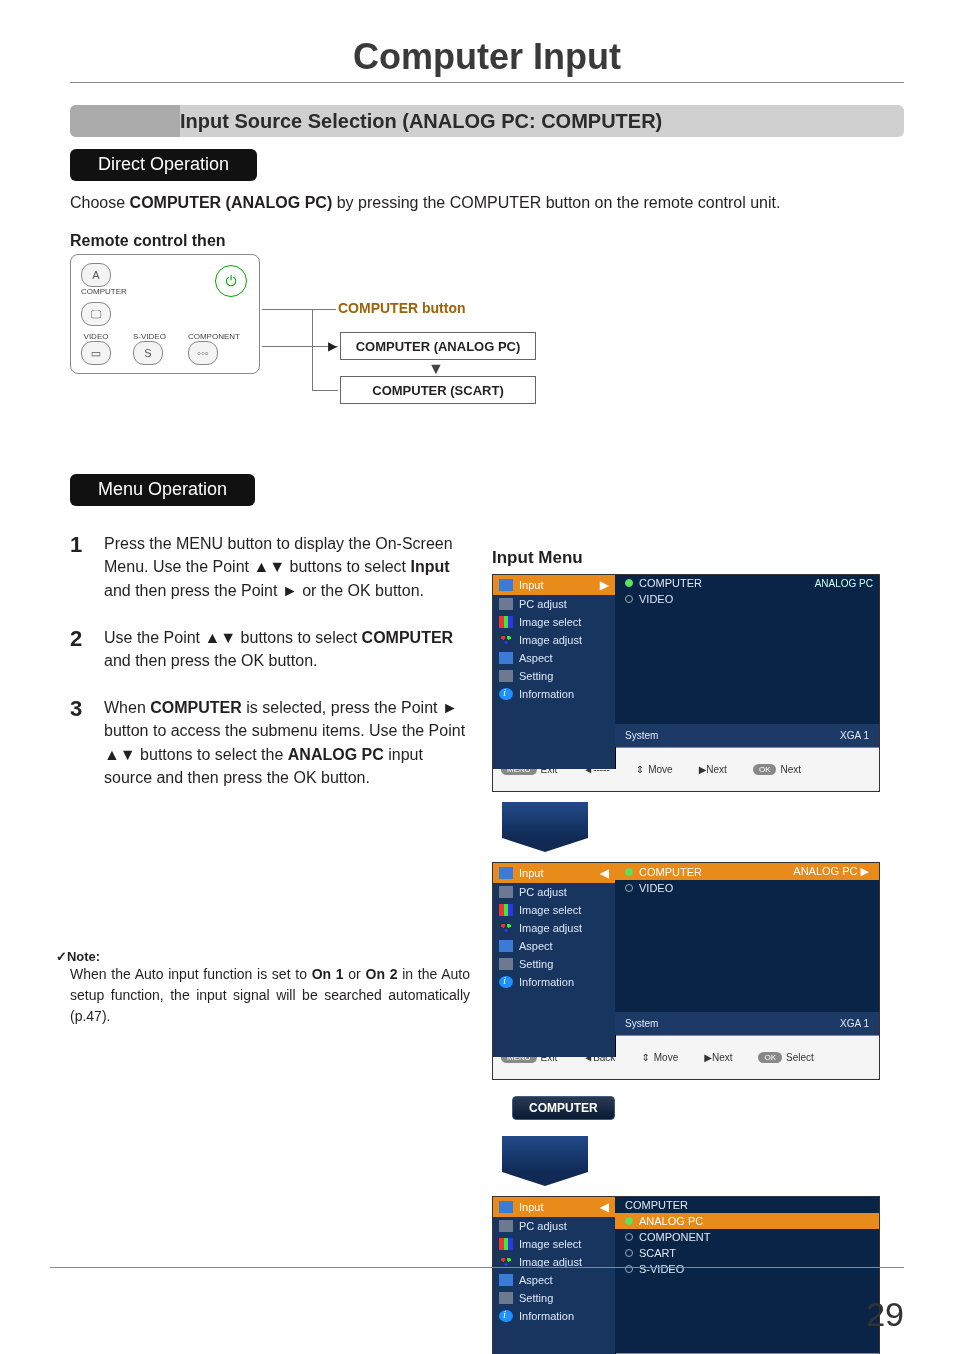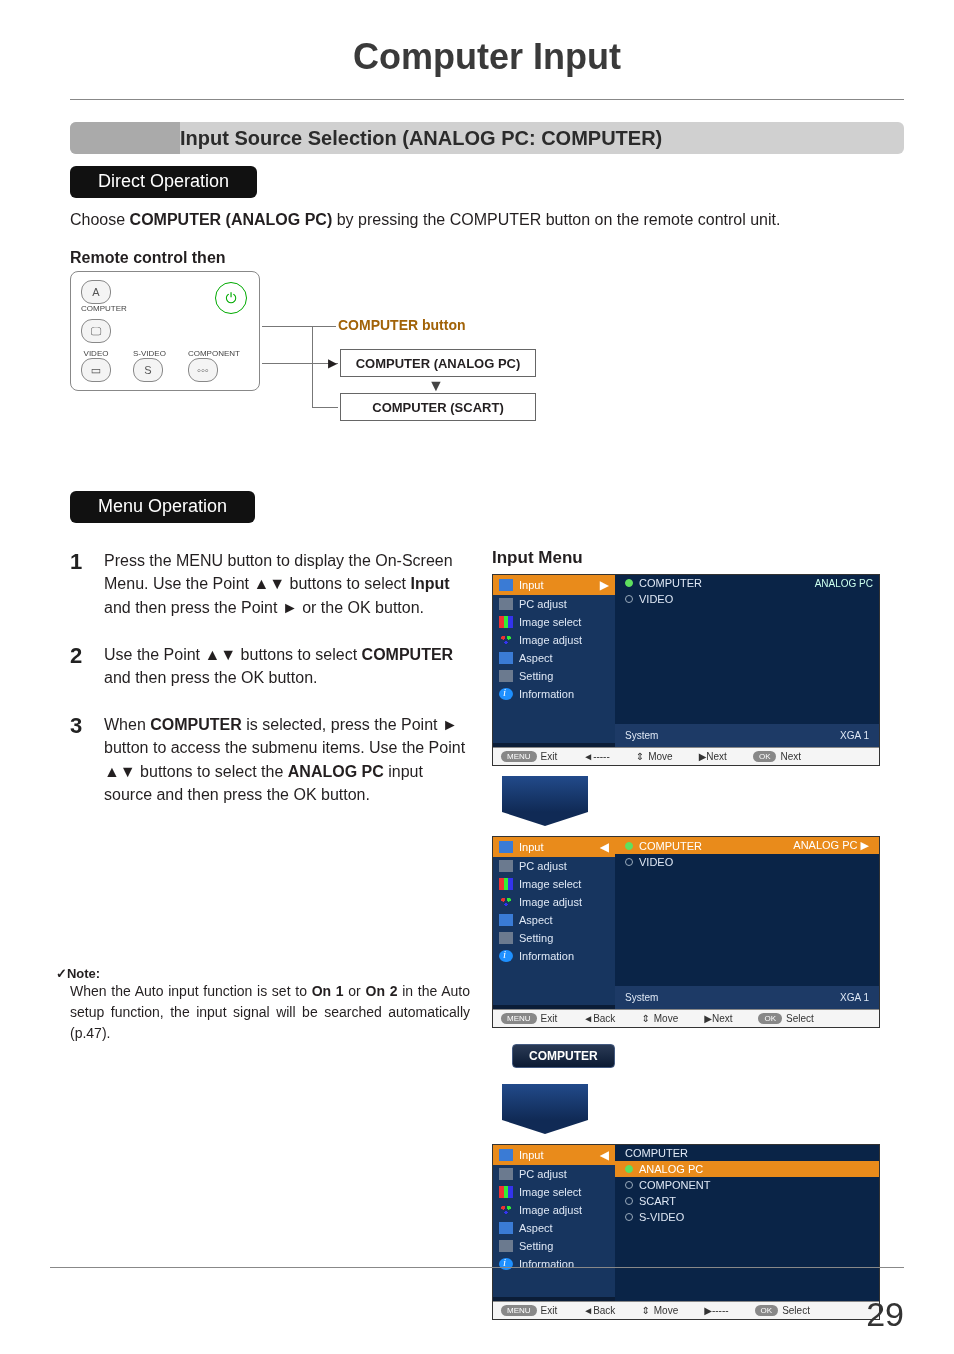--- a/index.html
+++ b/index.html
@@ -1,17 +1,17 @@
 <!DOCTYPE html>
 <html><head>
 <meta charset="utf-8">
 <style>
   html,body{margin:0;padding:0;background:#fff;font-family:Arial,Helvetica,sans-serif;color:#231f20}
   .page{width:954px;height:1354px;margin:0 auto;position:relative;box-sizing:border-box;padding:30px 50px 0 70px}
-  .chapter-title{font-size:36px;font-weight:700;text-align:center;color:#3a3a3a;margin:6px 0 21px}
+  .chapter-title{font-size:36px;font-weight:700;text-align:center;color:#3a3a3a;margin:6px 0 4px}
   hr.sep{border:none;border-top:1px solid #888;margin:2px 0 22px}
   .sec-header{background:#d0d0d0;border-radius:6px;height:32px;display:flex;align-items:center;position:relative;margin:0 0 8px;overflow:hidden}
   .sec-header .stripe{width:110px;height:100%;background:#aaa}
   .sec-header .txt{font-size:20px;font-weight:700;color:#2b2b2b;}
   .sub-black{display:inline-block;background:#111;color:#fff;border-radius:6px;padding:5px 28px 6px;font-size:18px;margin:4px 0 10px}
   .body-text{font-size:16px;line-height:1.45;margin:0 0 14px}
   .body-text b{font-weight:700}
   .rc-title{font-weight:700;font-size:16px;margin-top:18px}
   .rc-wrap{position:relative;height:170px;margin-top:4px}
   .rc-box{position:absolute;left:0;top:0;width:190px;height:120px;border:1px solid #888;border-radius:8px;background:#fff;box-sizing:border-box;padding:8px 10px}
@@ -44,21 +44,21 @@
   .ic-gray{background:#6b7a8f}
   .ic-rgb{background:linear-gradient(90deg,#e33 33%,#3e3 33% 66%,#33e 66%)}
   .ic-dots{background:radial-gradient(circle at 30% 30%,#e33 15%,transparent 16%),radial-gradient(circle at 70% 30%,#3e3 15%,transparent 16%),radial-gradient(circle at 50% 70%,#33e 15%,transparent 16%);background-color:#17355f}
   .ic-info{background:#1e90ff;border-radius:50%;position:relative}
   .ic-info:after{content:"i";position:absolute;left:4px;top:-2px;color:#fff;font-size:11px;font-style:italic;font-family:Georgia,serif}
   .main-item{padding:2px 10px;font-size:11px;color:#dfe8f5;display:flex;align-items:center;gap:6px}
   .dot{width:6px;height:6px;border:1px solid #9ab;border-radius:50%;display:inline-block}
   .dot.on{background:#5fe05f;border-color:#5fe05f}
   .right-tag{position:absolute;right:6px;top:3px;font-size:10px;color:#cfe}
   .sys-row{position:absolute;bottom:0;left:0;right:0;background:#1d3a66;display:flex;justify-content:space-between;padding:6px 10px;font-size:10px;color:#dfe8f5}
-  .bottom-bar{background:#f5f5f5;color:#333;display:flex;gap:26px;font-size:10px;padding:3px 8px;border-top:1px solid #888}
+  .bottom-bar{background:#f5f5f5;color:#333;display:flex;gap:26px;font-size:10px;padding:16px 8px;border-top:1px solid #888}
   .bb-item{display:flex;align-items:center;gap:4px}
   .pill{display:inline-block;background:#888;color:#fff;border-radius:8px;font-size:8px;padding:1px 6px}
   .blueArrow{width:86px;height:36px;background:linear-gradient(#224a8a,#102a55);position:relative;margin:6px 0 10px 10px}
   .blueArrow:after{content:"";position:absolute;left:0;bottom:-14px;width:0;height:0;border-left:43px solid transparent;border-right:43px solid transparent;border-top:14px solid #102a55}
   .compTag{color:#fff;background:linear-gradient(#2a3a55,#0b1a33);border:1px solid #445a80;border-radius:4px;padding:4px 16px;font-size:12px;font-weight:700;display:inline-block;margin:6px 0 10px 20px}
   .hl-row{background:#e98b1b;color:#fff}
   .chev{font-size:12px}
   .page-num{position:absolute;right:50px;bottom:20px;font-size:34px;color:#333}
   hr.bot{position:absolute;left:50px;right:50px;bottom:78px;border:none;border-top:1px solid #888}
 </style>

